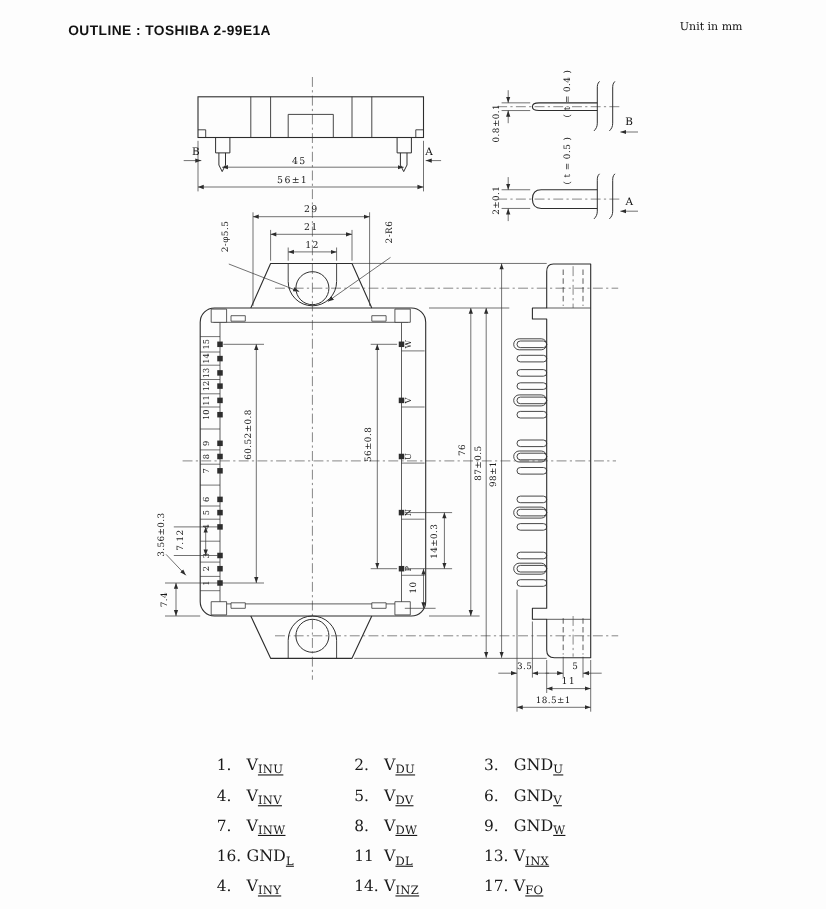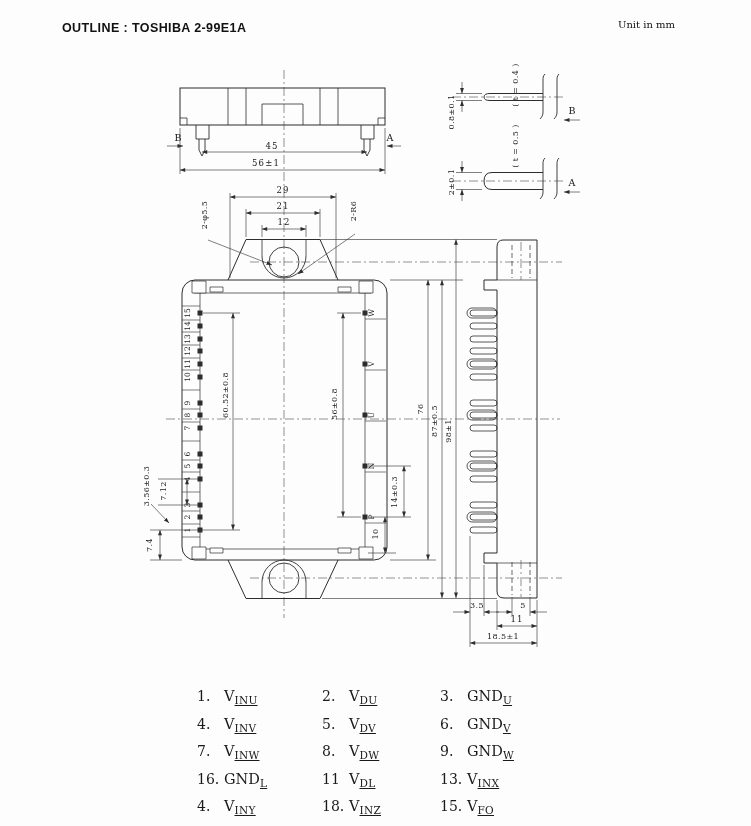--- a/index.html
+++ b/index.html
@@ -407,23 +407,23 @@
         <span class="pt-sub">INX</span>
       </div>
   </div>
   <div class="pt-row">
     <div class="pt-cell c1">
         <span class="pt-num">4.</span>
         <span class="pt-base">V</span>
         <span class="pt-sub">INY</span>
       </div>
     <div class="pt-cell c2">
-        <span class="pt-num">18.</span>
+        <span class="pt-num">14.</span>
         <span class="pt-base">V</span>
         <span class="pt-sub">INZ</span>
       </div>
     <div class="pt-cell c3">
-        <span class="pt-num">15.</span>
+        <span class="pt-num">17.</span>
         <span class="pt-base">V</span>
         <span class="pt-sub">FO</span>
       </div>
   </div>
 </div>
 
 </body></html>

